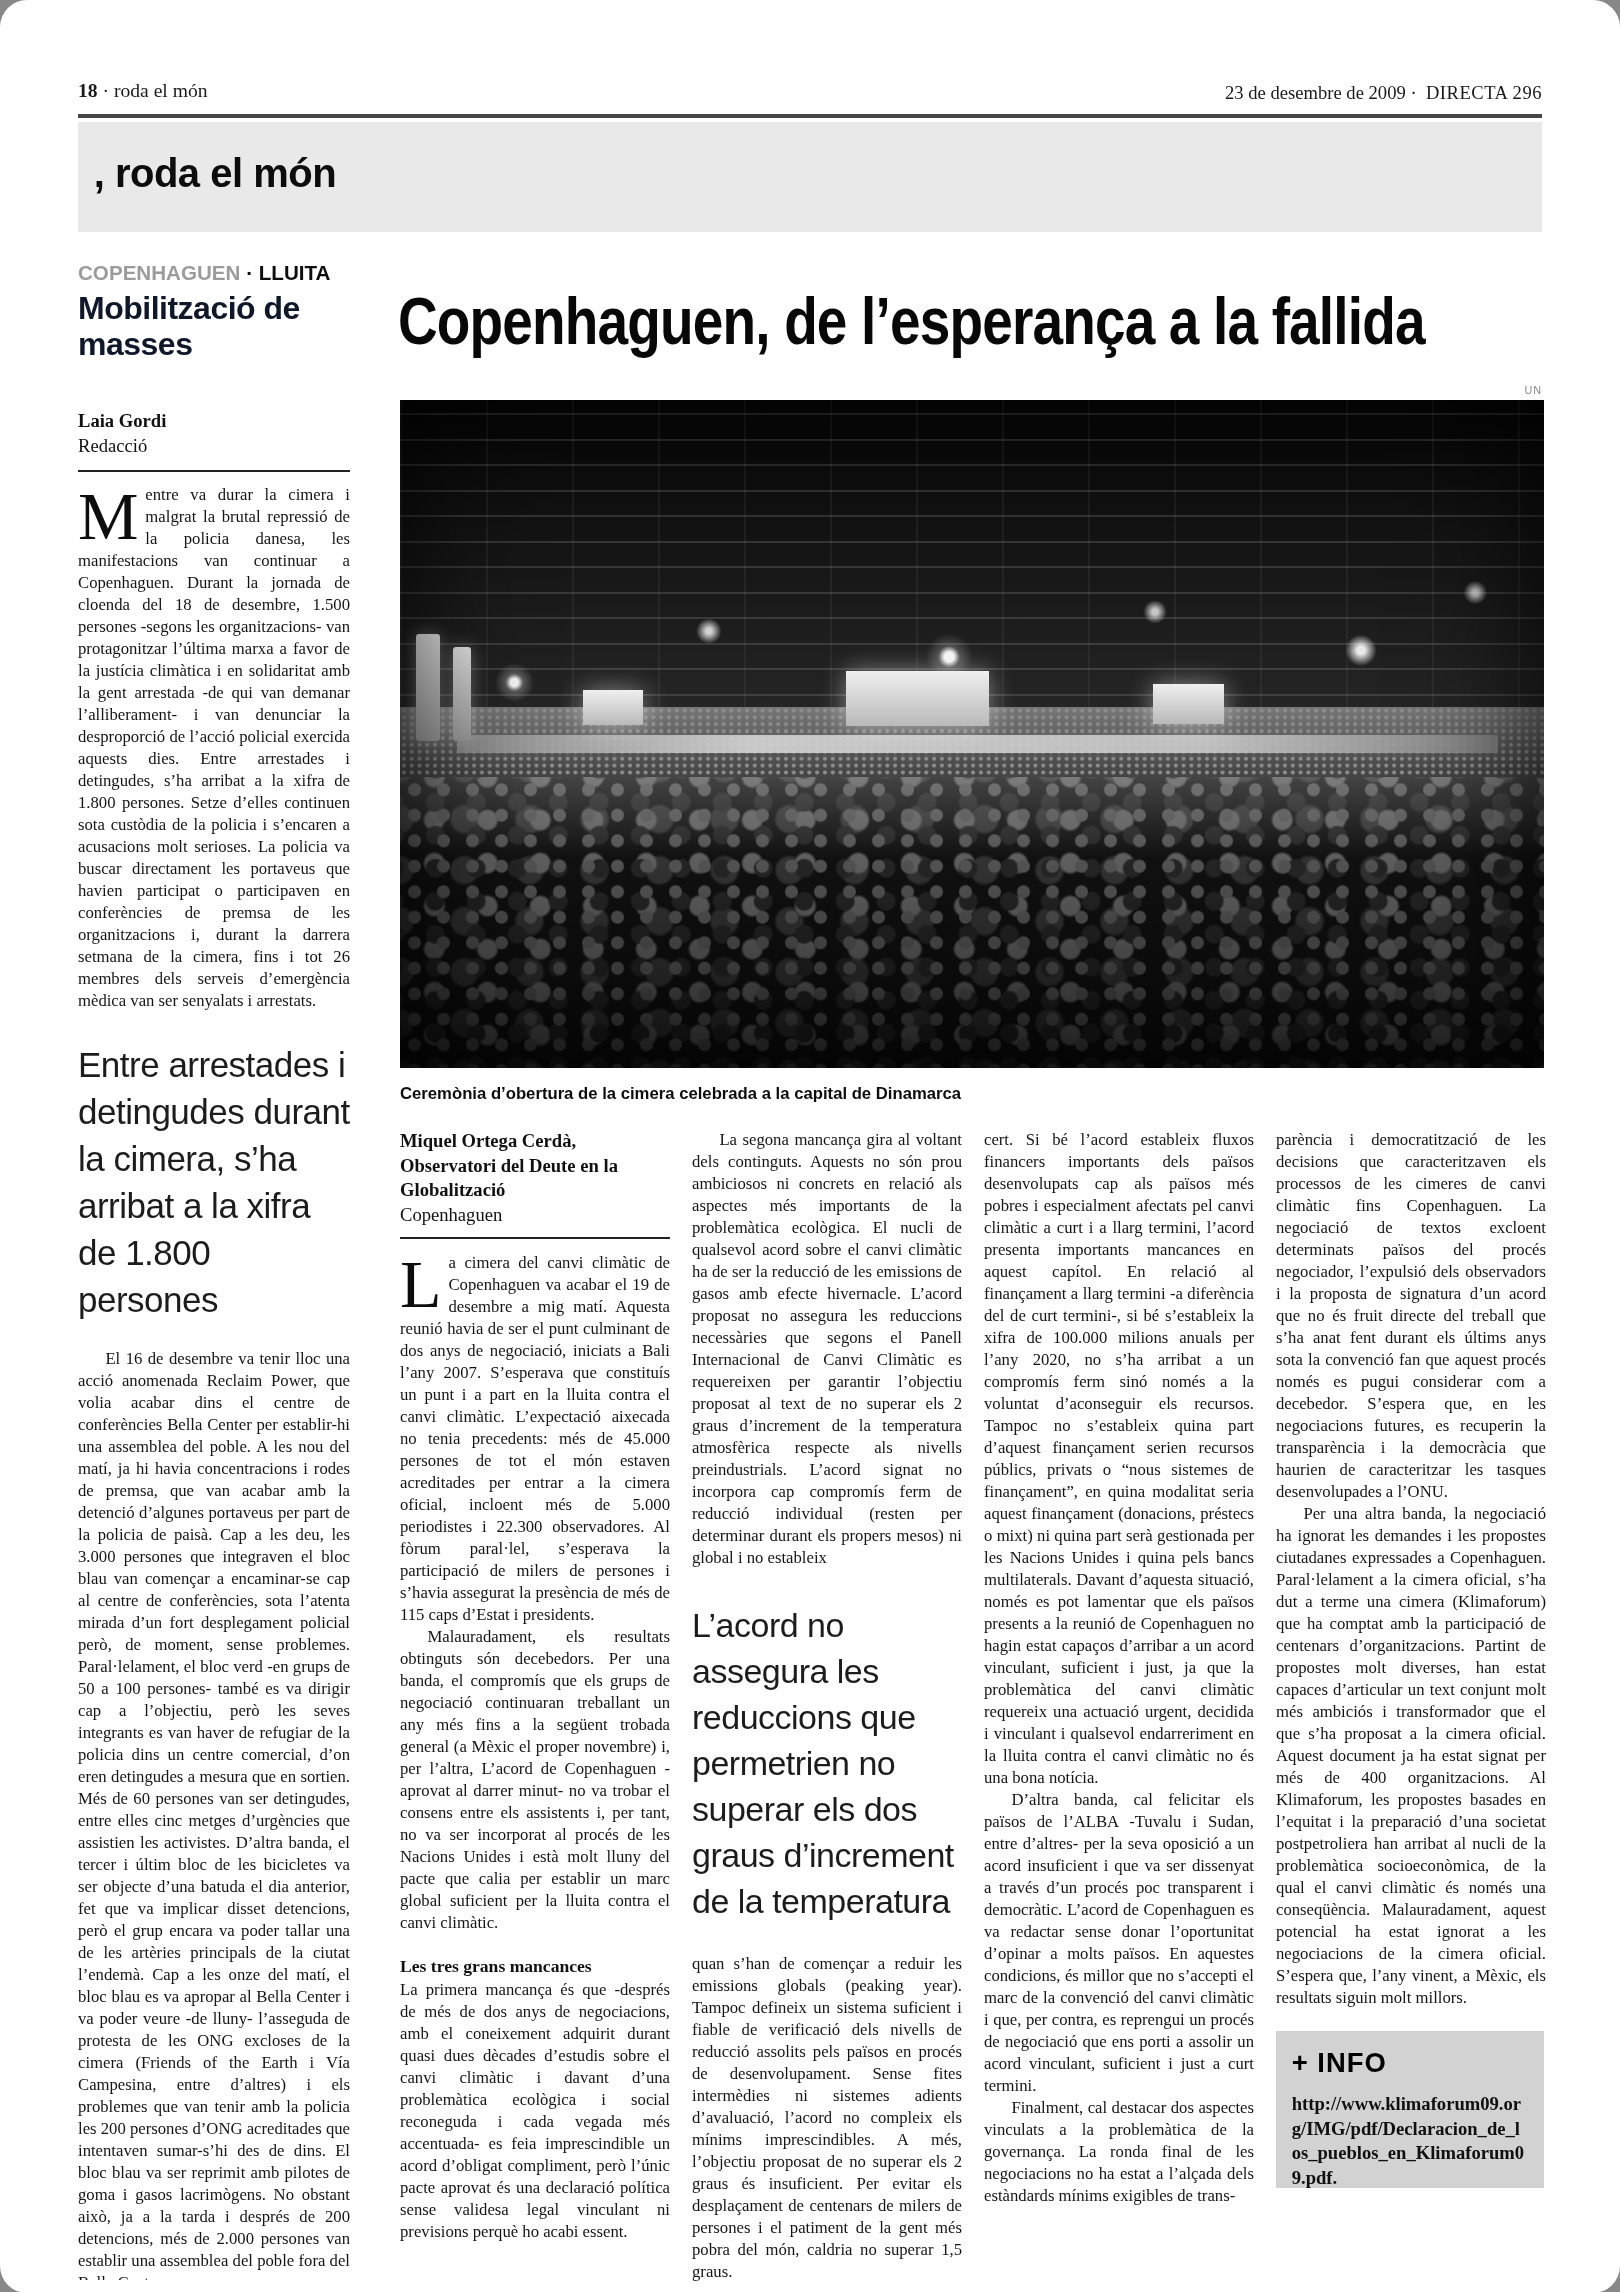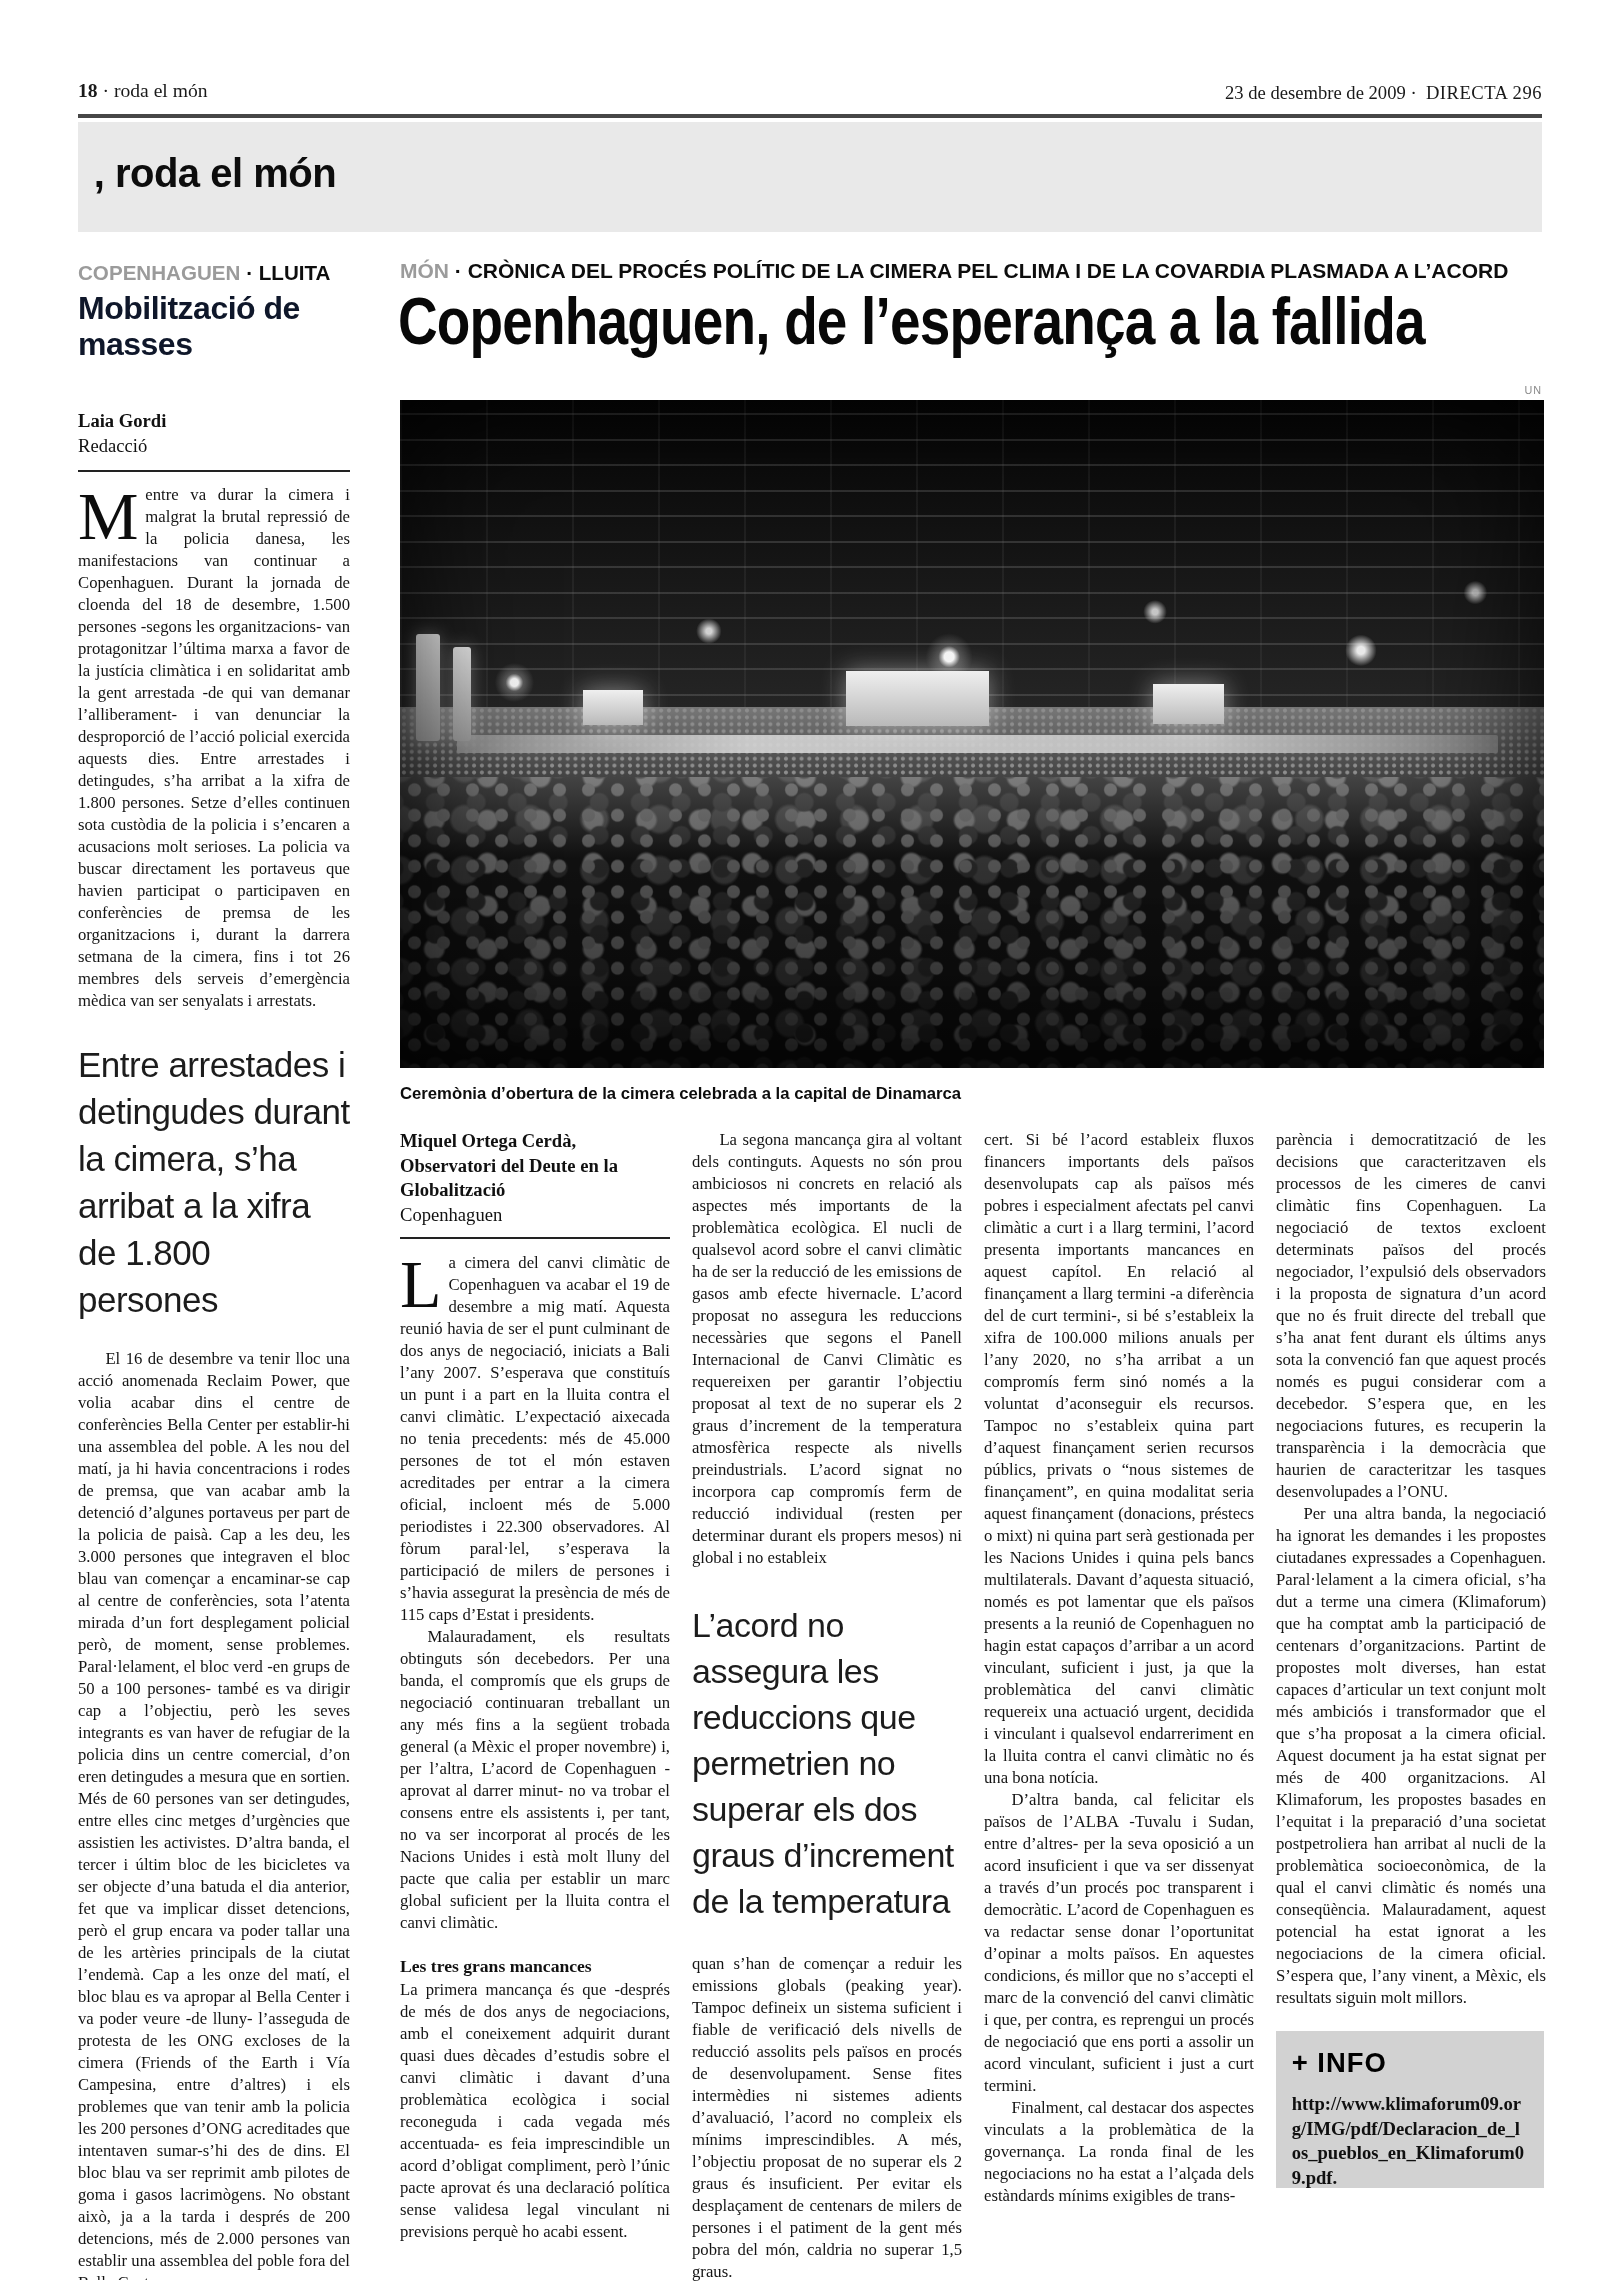--- a/index.html
+++ b/index.html
@@ -1,19 +1,20 @@
 <!DOCTYPE html>
 <html lang="ca"><head>
 <meta charset="utf-8">
 <style>
   html,body{margin:0;padding:0;background:#888;}
   .page{
     position:relative;width:1620px;height:2293px;background:#ffffff;
     font-family:"Liberation Serif",serif;color:#111;overflow:hidden;
     margin:0 auto;
+    border-radius:27px;
   }
   
   .folio-left{position:absolute;left:78px;top:80px;font-size:19.6px;color:#1a1a1a;}
   .folio-left .num{font-weight:bold;}
   .folio-right{position:absolute;right:78px;top:82px;font-size:18.6px;color:#1a1a1a;}
   .folio-right .issue{letter-spacing:0.5px;}
   .head-rule{position:absolute;left:78px;right:78px;top:114px;height:3.9px;background:#474747;}
   
   .section-band{
     position:absolute;left:78px;right:78px;top:122px;height:110px;background:#e9e9e9;
@@ -171,23 +172,20 @@
     <div class="byline">
       <div class="who">Laia Gordi</div>
       <div>Redacció</div>
     </div>
     <div class="byline-rule"></div>
     <p class="body-text dropcap">Mentre va durar la cimera i malgrat la brutal repressió de la policia danesa, les manifestacions van continuar a Copenhaguen. Durant la jornada de cloenda del 18 de desembre, 1.500 persones -segons les organitzacions- van protagonitzar l’última marxa a favor de la justícia climàtica i en solidaritat amb la gent arrestada -de qui van demanar l’alliberament- i van denunciar la desproporció de l’acció policial exercida aquests dies. Entre arrestades i detingudes, s’ha arribat a la xifra de 1.800 persones. Setze d’elles continuen sota custòdia de la policia i s’encaren a acusacions molt serioses. La policia va buscar directament les portaveus que havien participat o participaven en conferències de premsa de les organitzacions i, durant la darrera setmana de la cimera, fins i tot 26 membres dels serveis d’emergència mèdica van ser senyalats i arrestats.</p>
     <div class="pullquote">Entre arrestades i detingudes durant la cimera, s’ha arribat a la xifra de 1.800 persones</div>
     <p class="body-text indent" style="margin:0;">El 16 de desembre va tenir lloc una acció anomenada Reclaim Power, que volia acabar dins el centre de conferències Bella Center per establir-hi una assemblea del poble. A les nou del matí, ja hi havia concentracions i rodes de premsa, que van acabar amb la detenció d’algunes portaveus per part de la policia de paisà. Cap a les deu, les 3.000 persones que integraven el bloc blau van començar a encaminar-se cap al centre de conferències, sota l’atenta mirada d’un fort desplegament policial però, de moment, sense problemes. Paral·lelament, el bloc verd -en grups de 50 a 100 persones- també es va dirigir cap a l’objectiu, però les seves integrants es van haver de refugiar de la policia dins un centre comercial, d’on eren detingudes a mesura que en sortien. Més de 60 persones van ser detingudes, entre elles cinc metges d’urgències que assistien les activistes. D’altra banda, el tercer i últim bloc de les bicicletes va ser objecte d’una batuda el dia anterior, fet que va implicar disset detencions, però el grup encara va poder tallar una de les artèries principals de la ciutat l’endemà. Cap a les onze del matí, el bloc blau es va apropar al Bella Center i va poder veure -de lluny- l’asseguda de protesta de les ONG excloses de la cimera (Friends of the Earth i Vía Campesina, entre d’altres) i els problemes que van tenir amb la policia les 200 persones d’ONG acreditades que intentaven sumar-s’hi des de dins. El bloc blau va ser reprimit amb pilotes de goma i gasos lacrimògens. No obstant això, ja a la tarda i després de 200 detencions, més de 2.000 persones van establir una assemblea del poble fora del Bella Center.</p>
   </div>
 
-  <div class="main-kicker">
-    <span class="topic">MÓN</span><span> · CRÒNICA DEL PROCÉS POLÍTIC DE LA CIMERA PEL CLIMA I DE LA COVARDIA PLASMADA A L’ACORD</span>
-  </div>
   <div class="main-headline">Copenhaguen, de l’esperança a la fallida</div>
   <div class="photo-credit">UN</div>
 
   <div class="photo">
     <div class="ph-ceiling"></div>
     <div class="ph-mid"></div>
     <div class="ph-strip"></div>
     <div class="ph-screen s1"></div>
     <div class="ph-screen s2"></div>
     <div class="ph-screen s3"></div>

